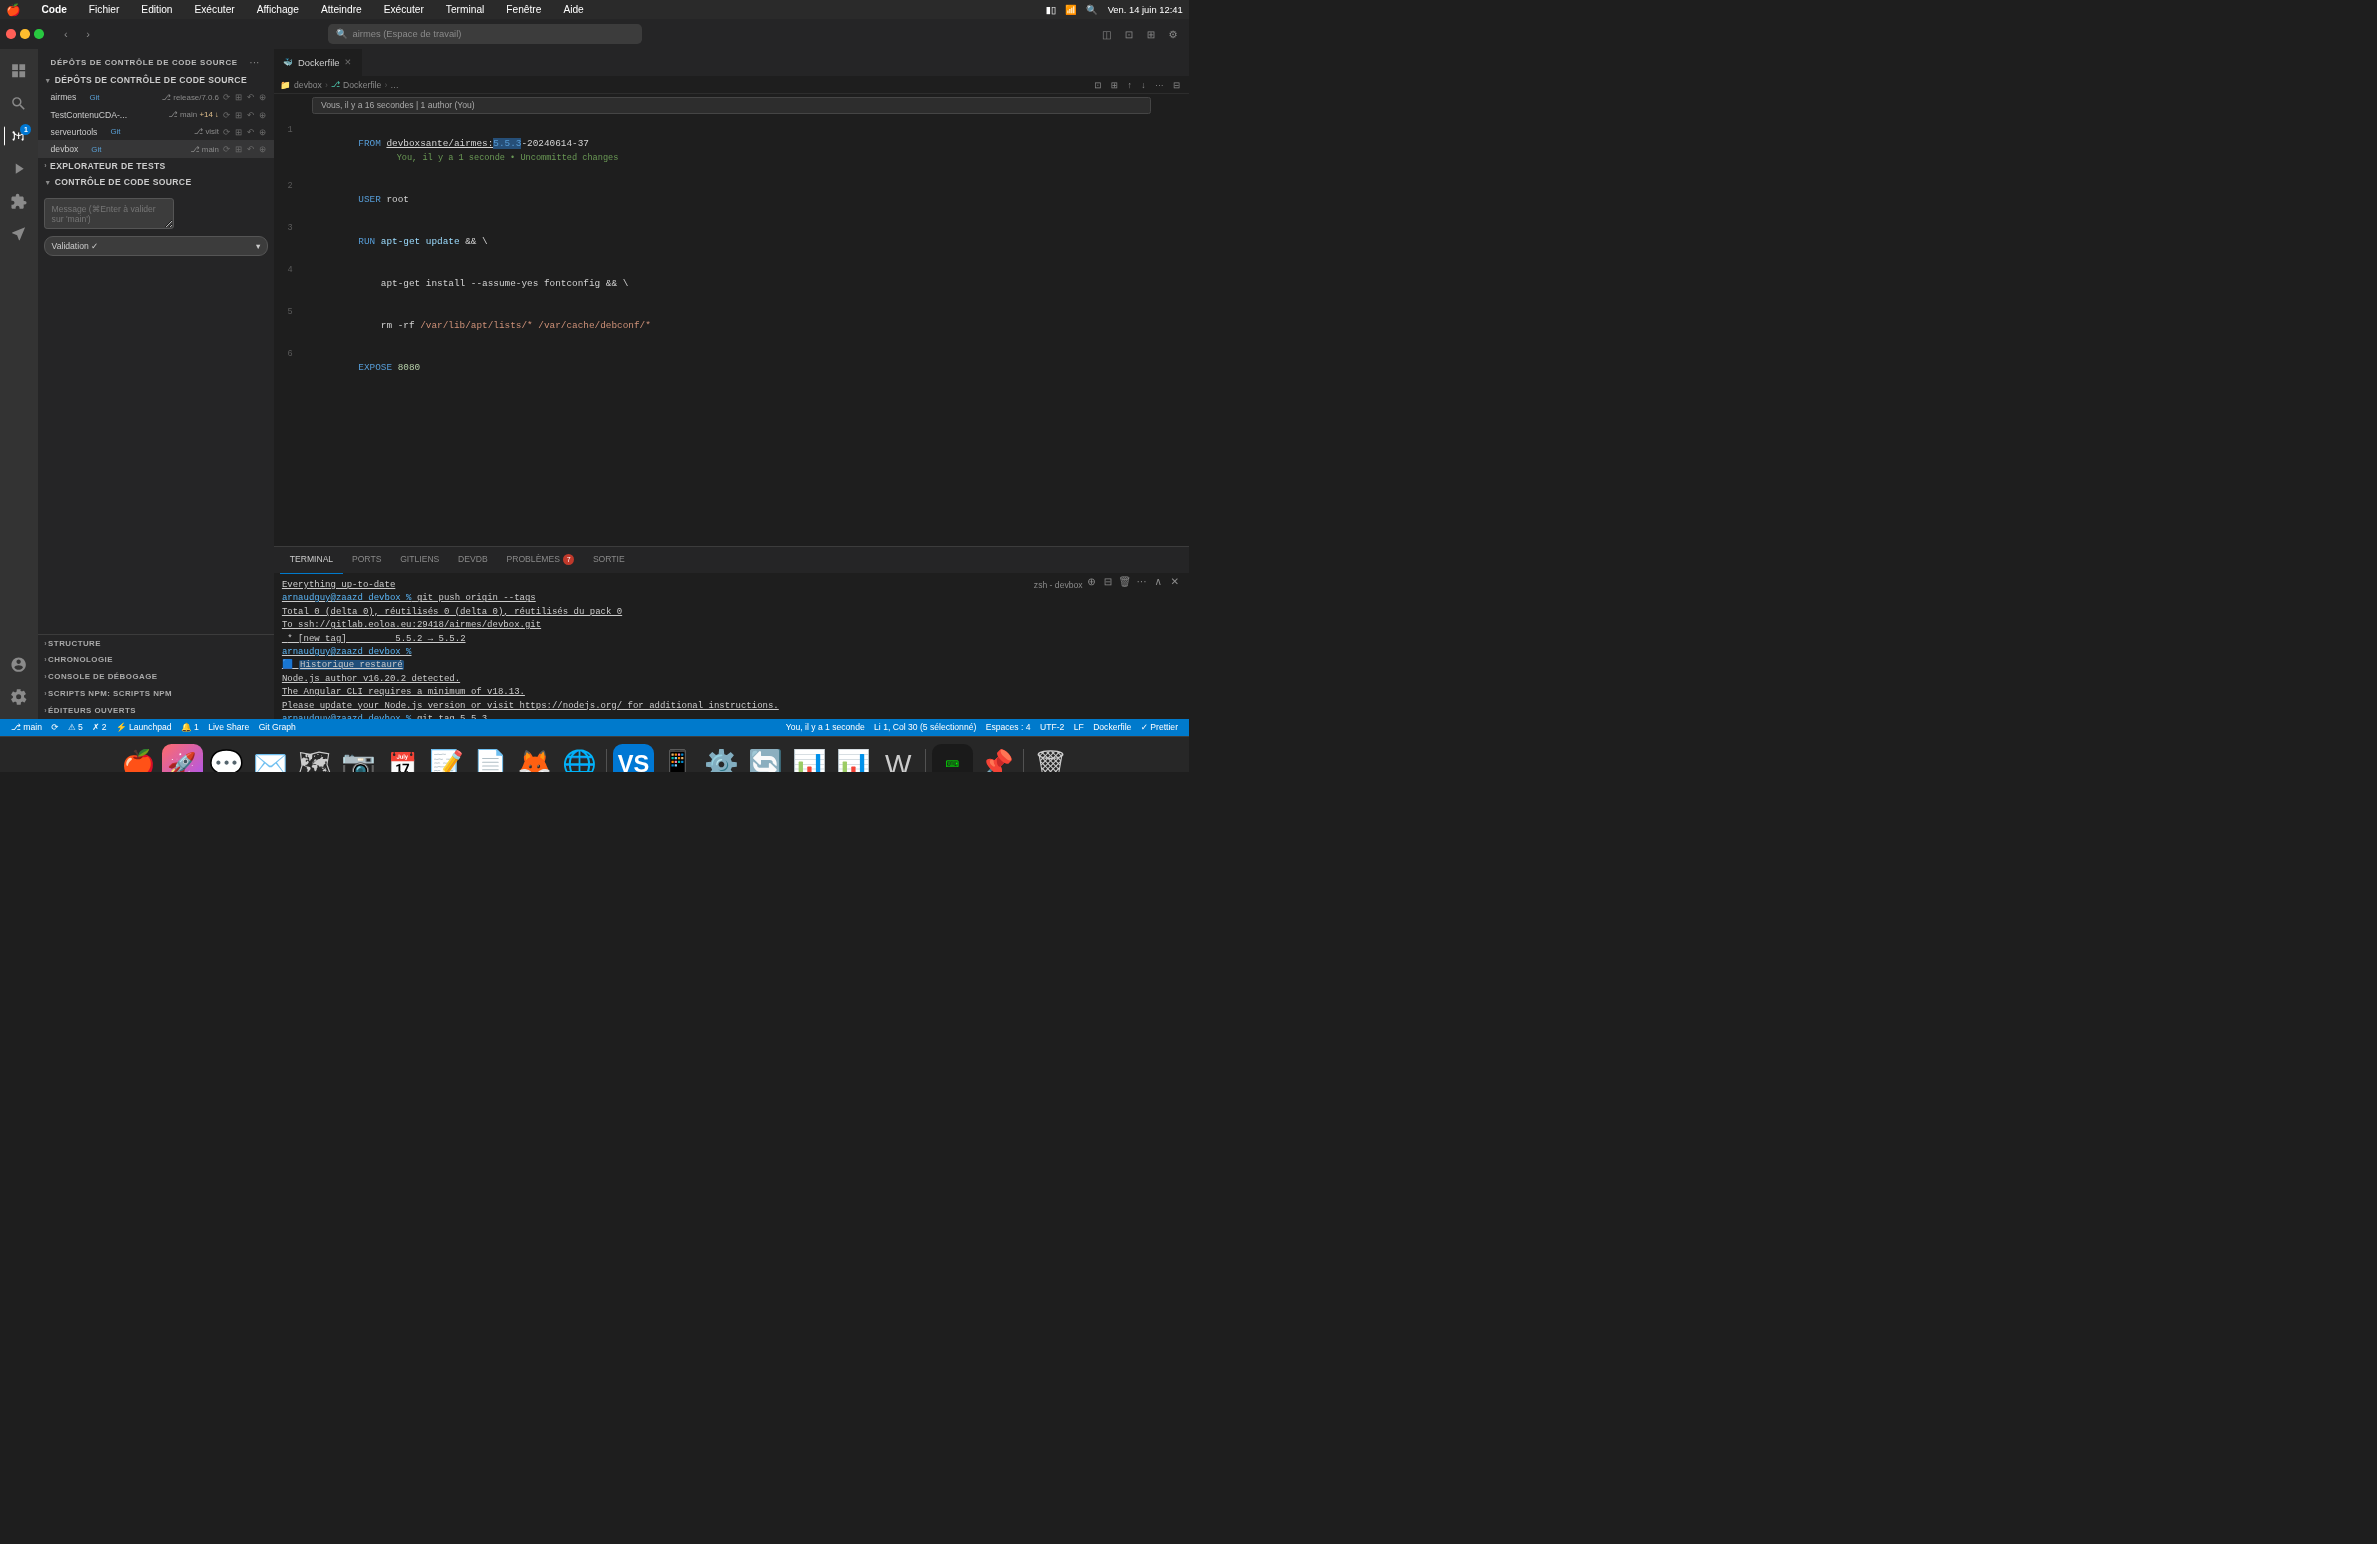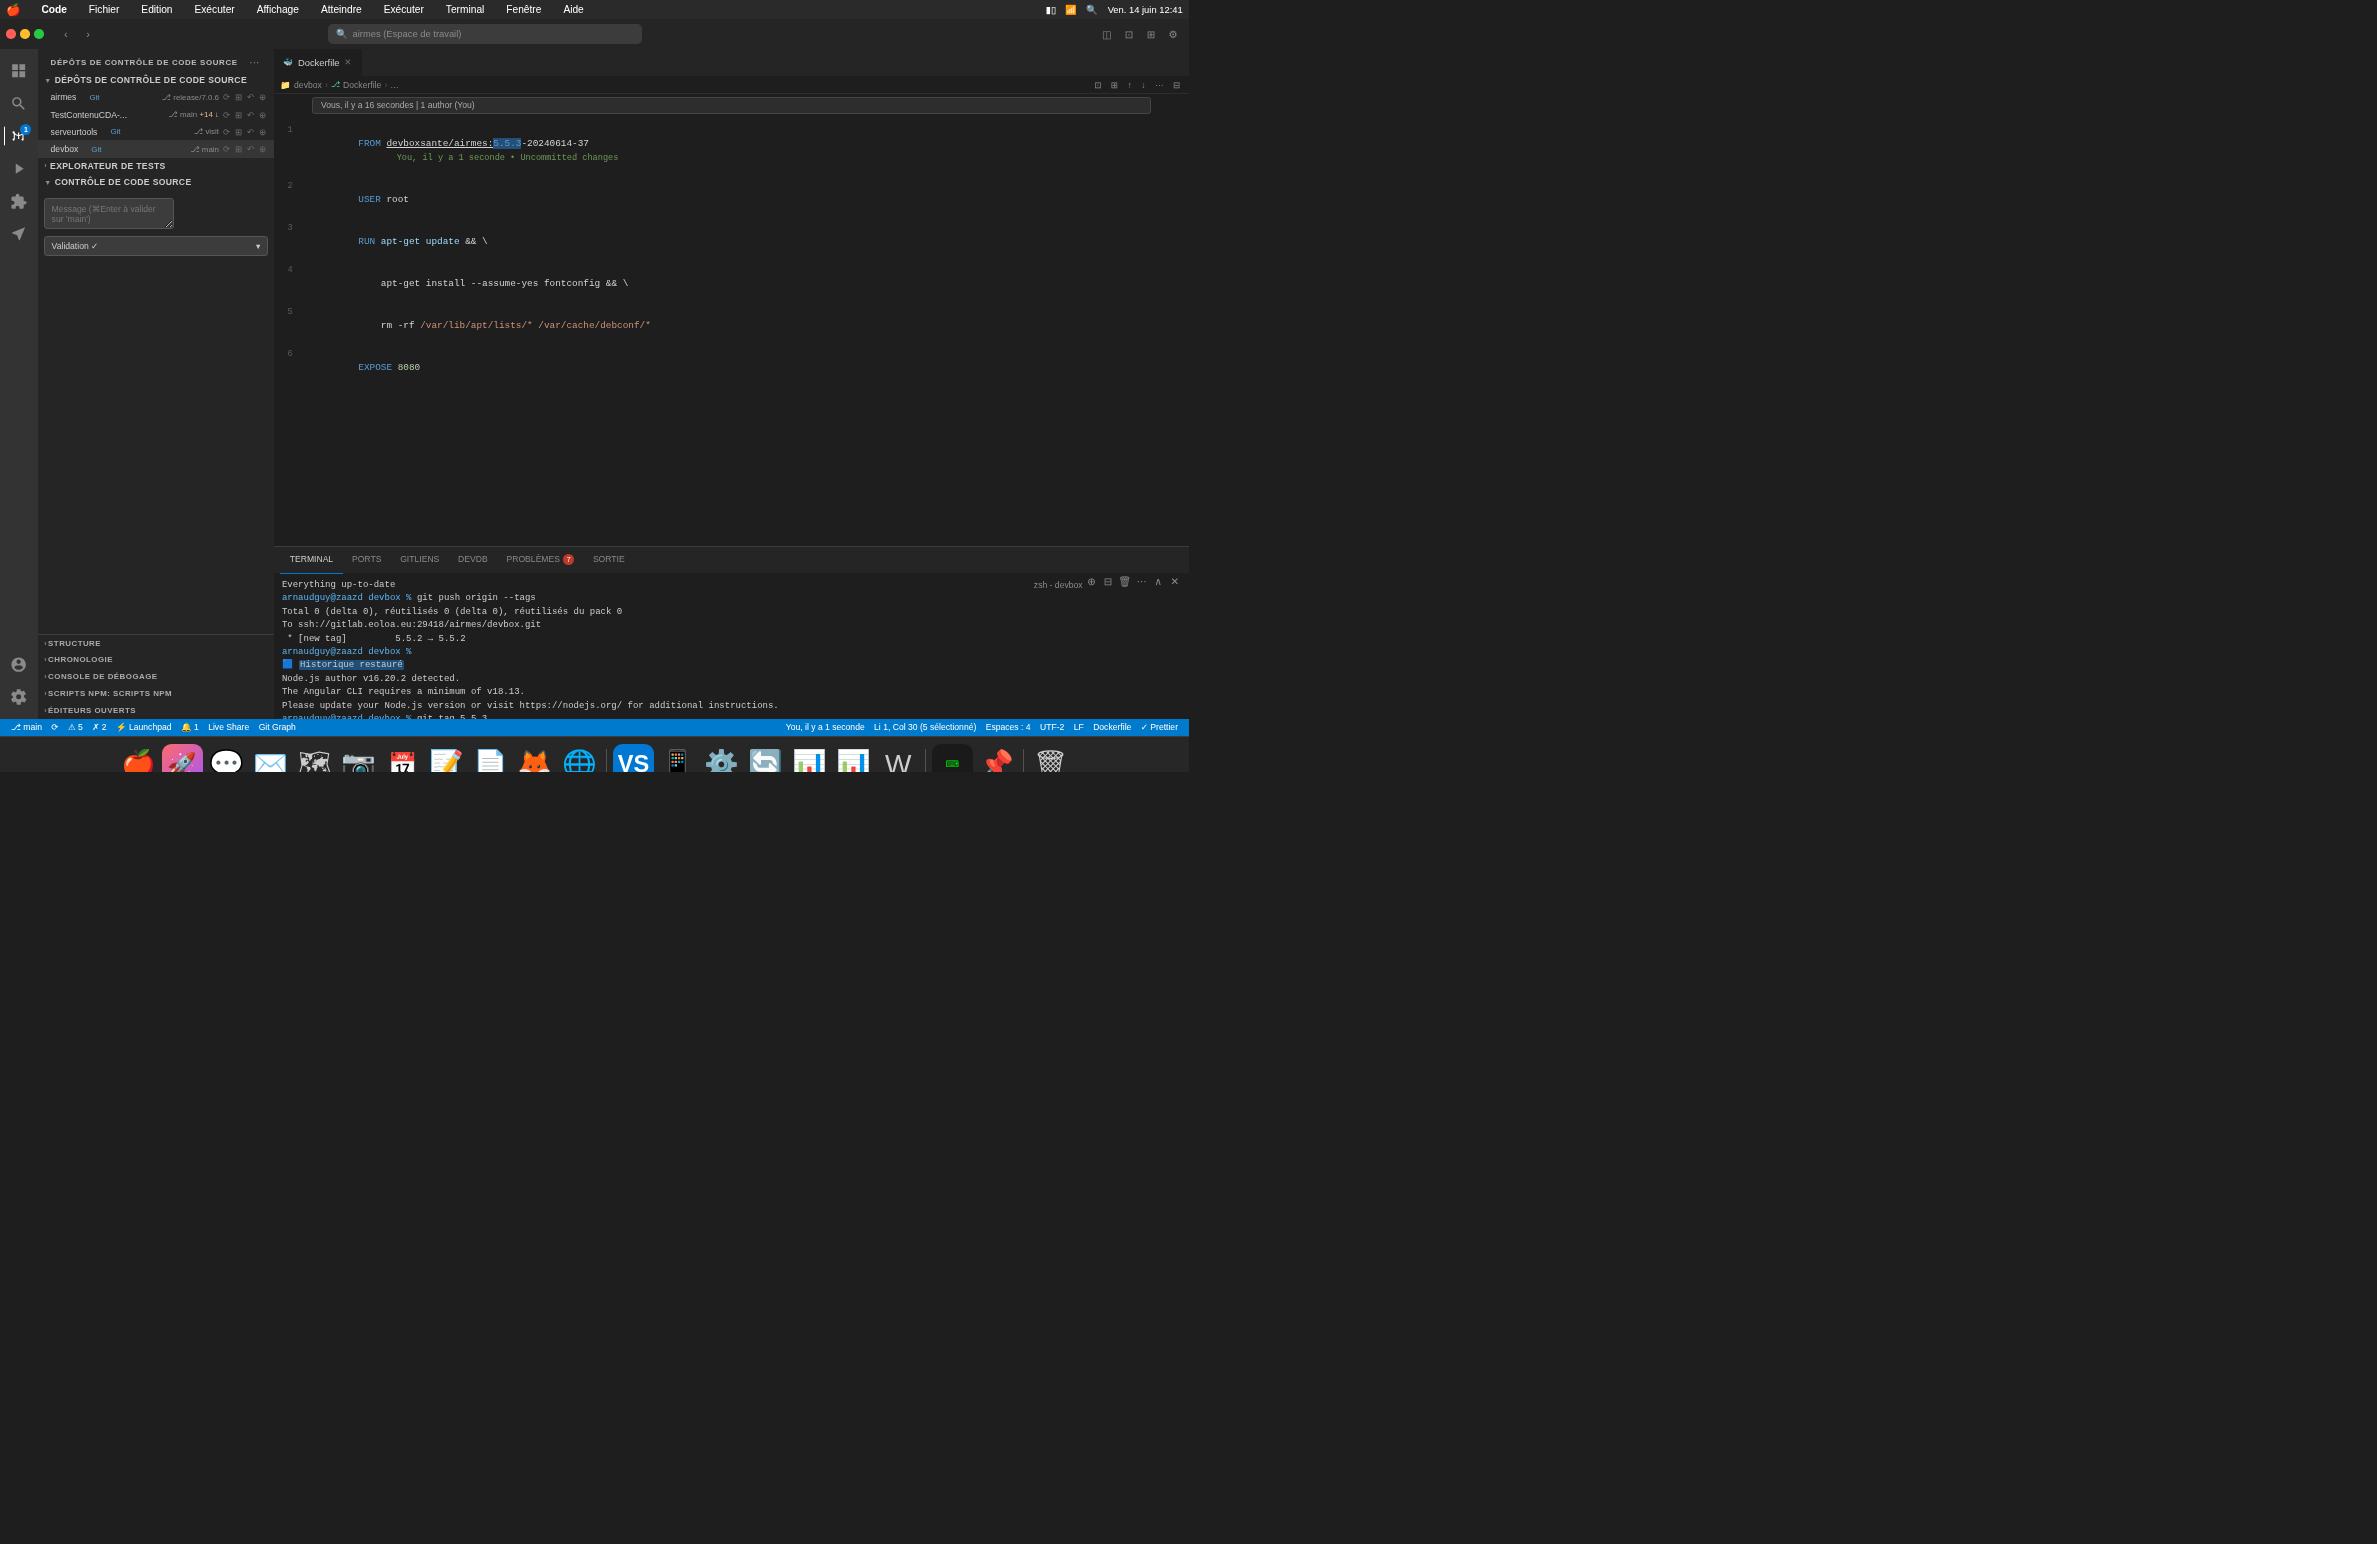--- a/index.html
+++ b/index.html
@@ -246,21 +246,21 @@
       color: #8a8a8a;
       font-size: 8.6px;
       padding: 4.7px 6.3px;
       font-family: inherit;
       outline: none;
     }
     .validation-btn {
       margin: 0 6.3px 4.7px;
       background: #3c3c3c;
       border: 0.8px solid #555;
-      border-radius: 3px;
+      border-radius: 9px;
       color: #cccccc;
       font-size: 8.6px;
       padding: 3.9px 6.3px;
       cursor: pointer;
       display: flex;
       align-items: center;
       justify-content: space-between;
     }
 
     .source-control-section {
@@ -440,20 +440,21 @@
     }
 
     .terminal-content {
       flex: 1;
       overflow-y: auto;
       padding: 4.7px 7.9px;
       font-family: 'SF Mono', 'Menlo', 'Monaco', 'Courier New', monospace;
       font-size: 9px;
       line-height: 13.4px;
       color: #cccccc;
+      text-decoration: underline;
     }
     .terminal-line { white-space: pre-wrap; word-break: break-all; }
     .term-prompt { color: #5ab5f5; }
     .term-highlight { background: #1f4e79; padding: 0 1.6px; border-radius: 1.6px; color: #c8c8c8; }
 
     
     .statusbar {
       height: 17.3px;
       background: #007acc;
       display: flex;

